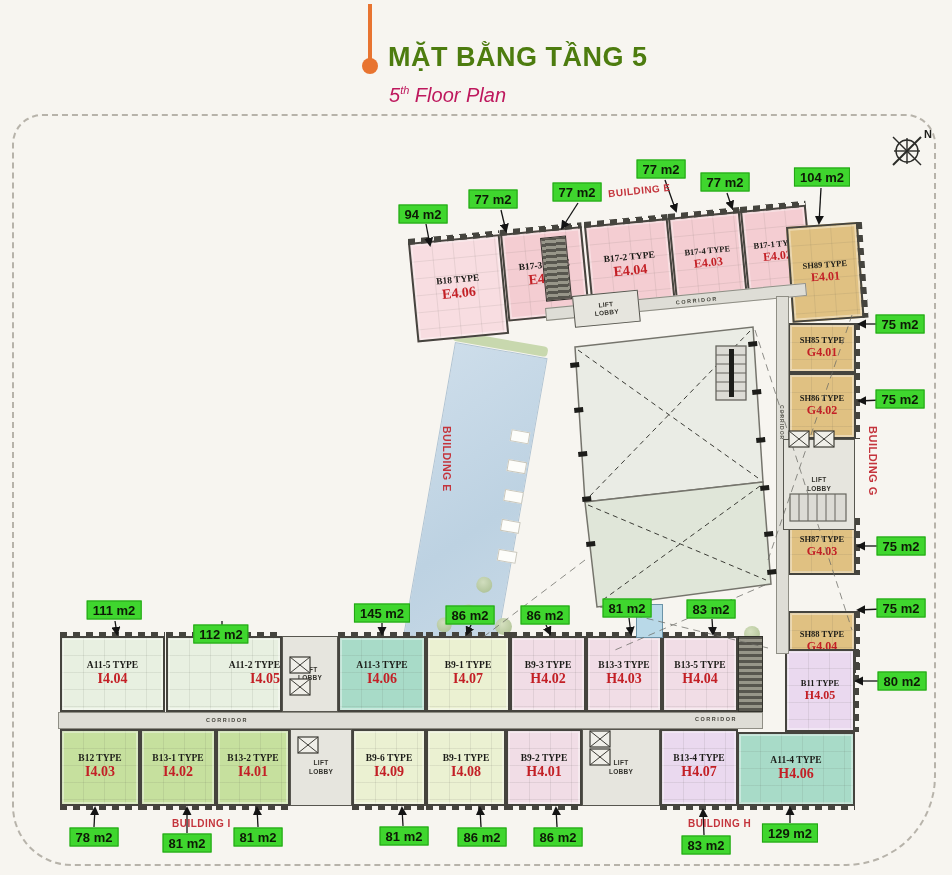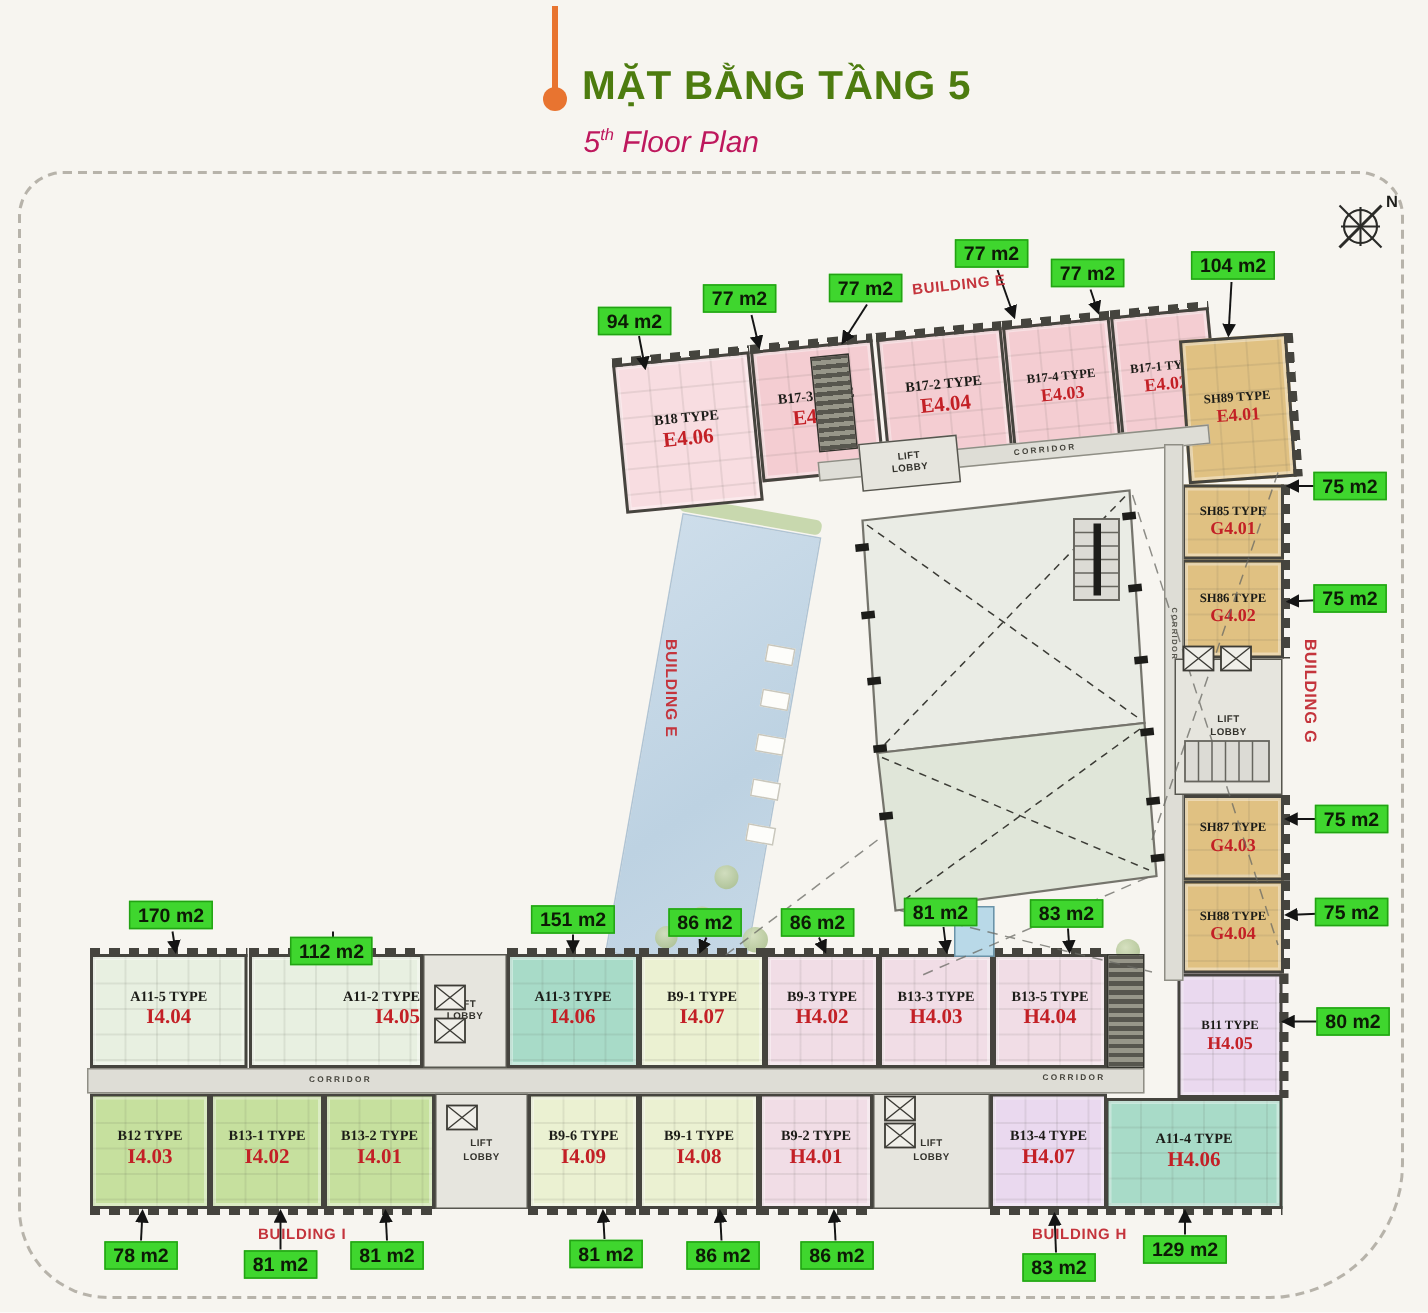--- a/index.html
+++ b/index.html
@@ -231,25 +231,25 @@
         <div class="u-code sm">E4.01</div>
       </div>
       <div class="unit hr" style="left: 788px; top: 323px; width: 68px; height: 50px; background-color: rgb(224, 193, 130); transform: rotate(0deg); background-image: linear-gradient(rgba(80, 80, 70, 0.1) 1px, transparent 1px), linear-gradient(90deg, rgba(80, 80, 70, 0.1) 1px, transparent 1px);">
         <div class="u-name sm">SH85 TYPE</div>
         <div class="u-code sm">G4.01</div>
       </div>
       <div class="unit hr" style="left: 788px; top: 373px; width: 68px; height: 66px; background-color: rgb(224, 193, 130); transform: rotate(0deg); background-image: linear-gradient(rgba(80, 80, 70, 0.1) 1px, transparent 1px), linear-gradient(90deg, rgba(80, 80, 70, 0.1) 1px, transparent 1px);">
         <div class="u-name sm">SH86 TYPE</div>
         <div class="u-code sm">G4.02</div>
       </div>
-      <div class="unit hr" style="left: 788px; top: 530px; width: 68px; height: 57px; background-color: rgb(224, 193, 130); transform: rotate(0deg); background-image: linear-gradient(rgba(80, 80, 70, 0.1) 1px, transparent 1px), linear-gradient(90deg, rgba(80, 80, 70, 0.1) 1px, transparent 1px);">
+      <div class="unit hr" style="left: 788px; top: 518px; width: 68px; height: 57px; background-color: rgb(224, 193, 130); transform: rotate(0deg); background-image: linear-gradient(rgba(80, 80, 70, 0.1) 1px, transparent 1px), linear-gradient(90deg, rgba(80, 80, 70, 0.1) 1px, transparent 1px);">
         <div class="u-name sm">SH87 TYPE</div>
         <div class="u-code sm">G4.03</div>
       </div>
-      <div class="unit hr" style="left: 788px; top: 587px; width: 68px; height: 62px; background-color: rgb(224, 193, 130); transform: rotate(0deg); background-image: linear-gradient(rgba(80, 80, 70, 0.1) 1px, transparent 1px), linear-gradient(90deg, rgba(80, 80, 70, 0.1) 1px, transparent 1px);">
+      <div class="unit hr" style="left: 788px; top: 611px; width: 68px; height: 62px; background-color: rgb(224, 193, 130); transform: rotate(0deg); background-image: linear-gradient(rgba(80, 80, 70, 0.1) 1px, transparent 1px), linear-gradient(90deg, rgba(80, 80, 70, 0.1) 1px, transparent 1px);">
         <div class="u-name sm">SH88 TYPE</div>
         <div class="u-code sm">G4.04</div>
       </div>
       <div class="unit hr" style="left: 785px; top: 649px; width: 70px; height: 83px; background-color: rgb(234, 217, 239); transform: rotate(0deg); background-image: linear-gradient(rgba(80, 80, 70, 0.1) 1px, transparent 1px), linear-gradient(90deg, rgba(80, 80, 70, 0.1) 1px, transparent 1px);">
         <div class="u-name sm">B11 TYPE</div>
         <div class="u-code sm">H4.05</div>
       </div>
       <div class="unit hb" style="left: 737px; top: 732px; width: 118px; height: 74px; background-color: rgb(168, 219, 200); transform: rotate(0deg); background-image: linear-gradient(rgba(80, 80, 70, 0.1) 1px, transparent 1px), linear-gradient(90deg, rgba(80, 80, 70, 0.1) 1px, transparent 1px);">
         <div class="u-name">A11-4 TYPE</div>
         <div class="u-code">H4.06</div>
@@ -349,23 +349,23 @@
     <div class="badge" style="left: 577px; top: 192px;">77 m2</div>
     <div class="badge" style="left: 661px; top: 169px;">77 m2</div>
     <div class="badge" style="left: 725px; top: 182px;">77 m2</div>
     <div class="badge" style="left: 822px; top: 177px;">104 m2</div>
     <div class="badge" style="left: 900px; top: 324px;">75 m2</div>
     <div class="badge" style="left: 900px; top: 399px;">75 m2</div>
     <div class="badge" style="left: 901px; top: 546px;">75 m2</div>
     <div class="badge" style="left: 901px; top: 608px;">75 m2</div>
     <div class="badge" style="left: 902px; top: 681px;">80 m2</div>
     <div class="badge" style="left: 790px; top: 833px;">129 m2</div>
-    <div class="badge" style="left: 114px; top: 610px;">170 m2</div>
+    <div class="badge" style="left: 114px; top: 610px;">111 m2</div>
     <div class="badge" style="left: 221px; top: 610px; margin-top: 24px;">112 m2</div>
-    <div class="badge" style="left: 382px; top: 613px;">151 m2</div>
+    <div class="badge" style="left: 382px; top: 613px;">145 m2</div>
     <div class="badge" style="left: 470px; top: 615px;">86 m2</div>
     <div class="badge" style="left: 545px; top: 615px;">86 m2</div>
     <div class="badge" style="left: 627px; top: 608px;">81 m2</div>
     <div class="badge" style="left: 711px; top: 609px;">83 m2</div>
     <div class="badge" style="left: 94px; top: 837px;">78 m2</div>
     <div class="badge" style="left: 187px; top: 843px;">81 m2</div>
     <div class="badge" style="left: 258px; top: 837px;">81 m2</div>
     <div class="badge" style="left: 404px; top: 836px;">81 m2</div>
     <div class="badge" style="left: 482px; top: 837px;">86 m2</div>
     <div class="badge" style="left: 558px; top: 837px;">86 m2</div>

